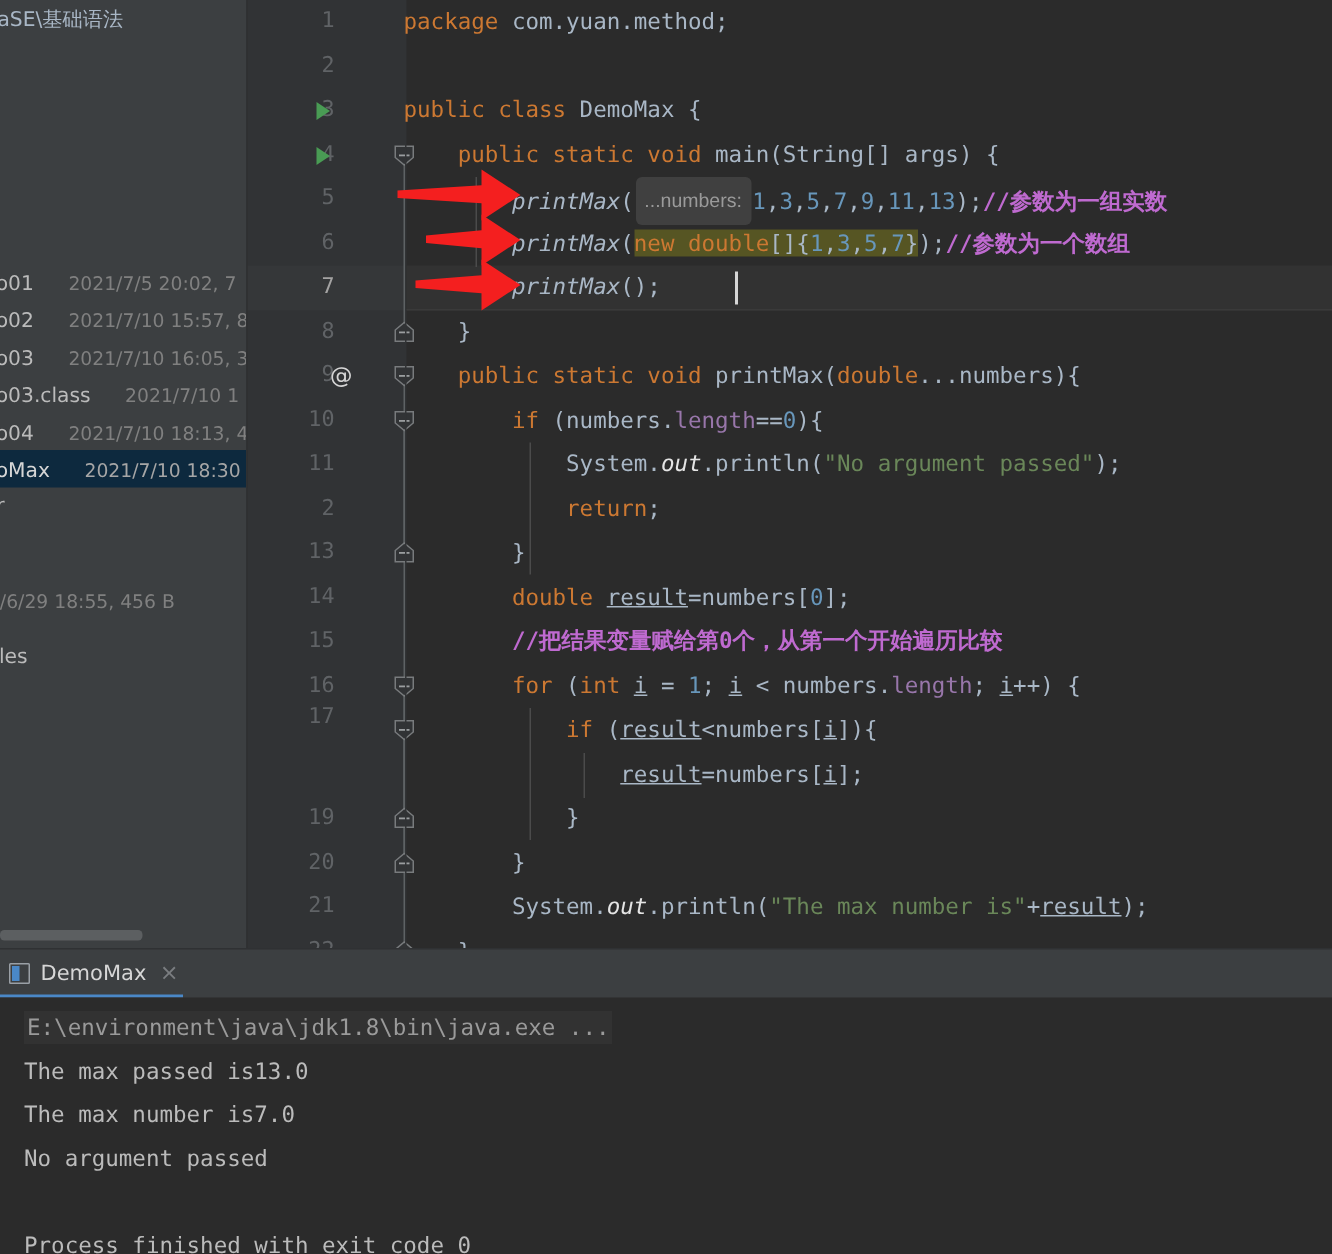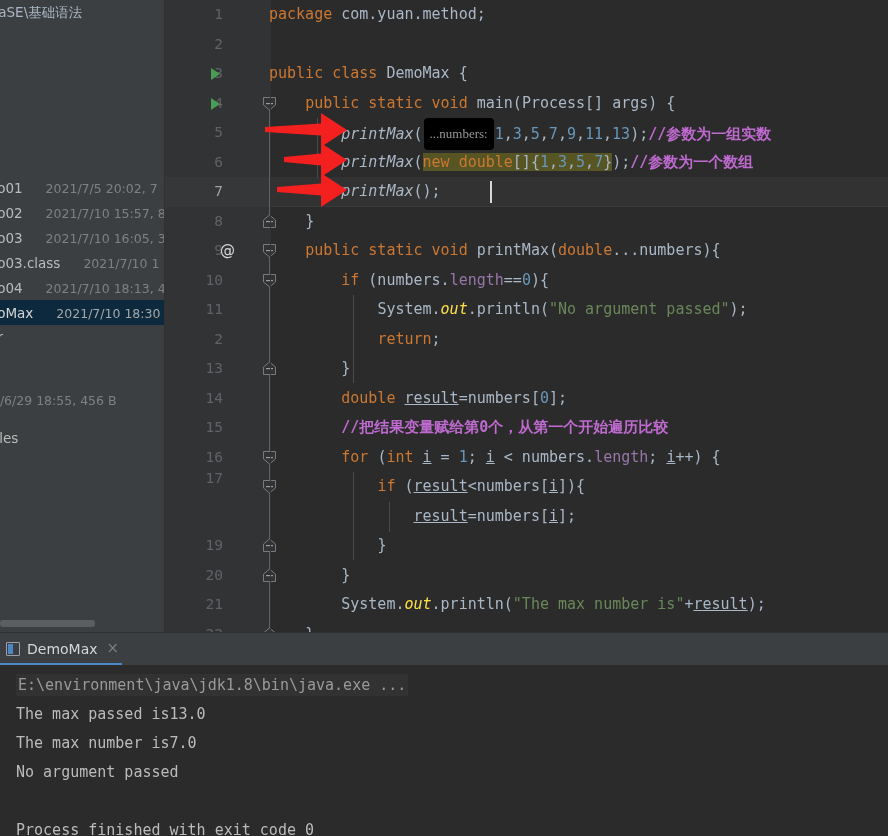--- a/index.html
+++ b/index.html
@@ -113,28 +113,28 @@
   .cline .txt{position:relative;left:-2px;}
 
   
   .kw{color:#cc7832;}
   .cls{color:#a9b7c6;}
   .pl{color:#a9b7c6;}
   .num{color:#6897bb;}
   .str{color:#6a8759;}
   .cmt-cn{color:#bf6ad0;font-weight:bold;}
   .fld{color:#9876aa;}
-  .sfld{color:#fde047;font-style:italic;}
+  .sfld{color:#e5e5e5;font-style:italic;}
   .und{text-decoration:underline;text-align:center;}
   .meth-it{color:#a9b7c6;font-style:italic;}
 
   .hint{
-    display:inline-block;background:#000000;color:#9a9a9a;
+    display:inline-block;background:#404040;color:#9a9a9a;
     border-radius:4px;padding:1px 6px;font-size:13px;
-    font-family:Liberation Serif, serif;
+    font-family:Liberation Sans, sans-serif;
     vertical-align:1px;margin:0 1px;
   }
   .hl-olive{background:#565523;}
 
   
   .iguide{
     position:absolute;width:1px;background:#4b4b4b;
   }
 
   
@@ -340,21 +340,21 @@
             <path d="M1.5 13.5 H13.5 V6 L7.5 1 L1.5 6 Z" fill="#313335" stroke="#787b7d" stroke-width="1"></path>
             <rect x="4" y="7" width="7" height="1.2" fill="#9a9d9f"></rect>
           </svg>
         </div>
       </div>
     <div class="vsep"></div>
     <div class="code" id="code">
         <div class="cline"><span class="txt"><span class="kw">package</span> <span class="pl">com.yuan.method</span><span class="pl">;</span></span></div>
         <div class="cline"><span class="txt"></span></div>
         <div class="cline"><span class="txt"><span class="kw">public</span> <span class="kw">class</span> <span class="cls">DemoMax</span> <span class="pl">{</span></span></div>
-        <div class="cline"><span class="txt">    <span class="kw">public</span> <span class="kw">static</span> <span class="kw">void</span> <span class="pl">main</span><span class="pl">(</span><span class="cls">Process</span><span class="pl">[] args) {</span></span></div>
+        <div class="cline"><span class="txt">    <span class="kw">public</span> <span class="kw">static</span> <span class="kw">void</span> <span class="pl">main</span><span class="pl">(</span><span class="cls">String</span><span class="pl">[] args) {</span></span></div>
         <div class="cline"><span class="txt">        <span class="meth-it">printMax</span><span class="pl">(</span><span class="hint">...numbers:</span><span class="num">1</span><span class="pl">,</span><span class="num">3</span><span class="pl">,</span><span class="num">5</span><span class="pl">,</span><span class="num">7</span><span class="pl">,</span><span class="num">9</span><span class="pl">,</span><span class="num">11</span><span class="pl">,</span><span class="num">13</span><span class="pl">);</span><span class="cmt-cn">//参数为一组实数</span></span></div>
         <div class="cline"><span class="txt">        <span class="meth-it">printMax</span><span class="pl">(</span><span class="hl-olive"><span class="kw">new</span> <span class="kw">double</span><span class="pl">[]{</span><span class="num">1</span><span class="pl">,</span><span class="num">3</span><span class="pl">,</span><span class="num">5</span><span class="pl">,</span><span class="num">7</span><span class="pl">}</span></span><span class="pl">);</span><span class="cmt-cn">//参数为一个数组</span></span></div>
         <div class="cline curline"><span class="txt">        <span class="meth-it">printMax</span><span class="pl">();</span></span><span style="position: absolute; left: 219px; top: 4px; width: 1.5px; height: 22px; background: rgb(214, 214, 214);"></span></div>
         <div class="cline"><span class="txt">    <span class="pl">}</span></span></div>
         <div class="cline"><span class="txt">    <span class="kw">public</span> <span class="kw">static</span> <span class="kw">void</span> <span class="pl">printMax</span><span class="pl">(</span><span class="kw">double</span><span class="pl">...numbers){</span></span></div>
         <div class="cline"><span class="txt">        <span class="kw">if</span> <span class="pl">(numbers.</span><span class="fld">length</span><span class="pl">==</span><span class="num">0</span><span class="pl">){</span></span></div>
         <div class="cline"><span class="txt">            <span class="pl">System.</span><span class="sfld">out</span><span class="pl">.println(</span><span class="str">"No argument passed"</span><span class="pl">);</span></span></div>
         <div class="cline"><span class="txt">            <span class="kw">return</span><span class="pl">;</span></span></div>
         <div class="cline"><span class="txt">        <span class="pl">}</span></span></div>
         <div class="cline"><span class="txt">        <span class="kw">double</span> <span class="pl und">result</span><span class="pl">=numbers[</span><span class="num">0</span><span class="pl">];</span></span></div>

